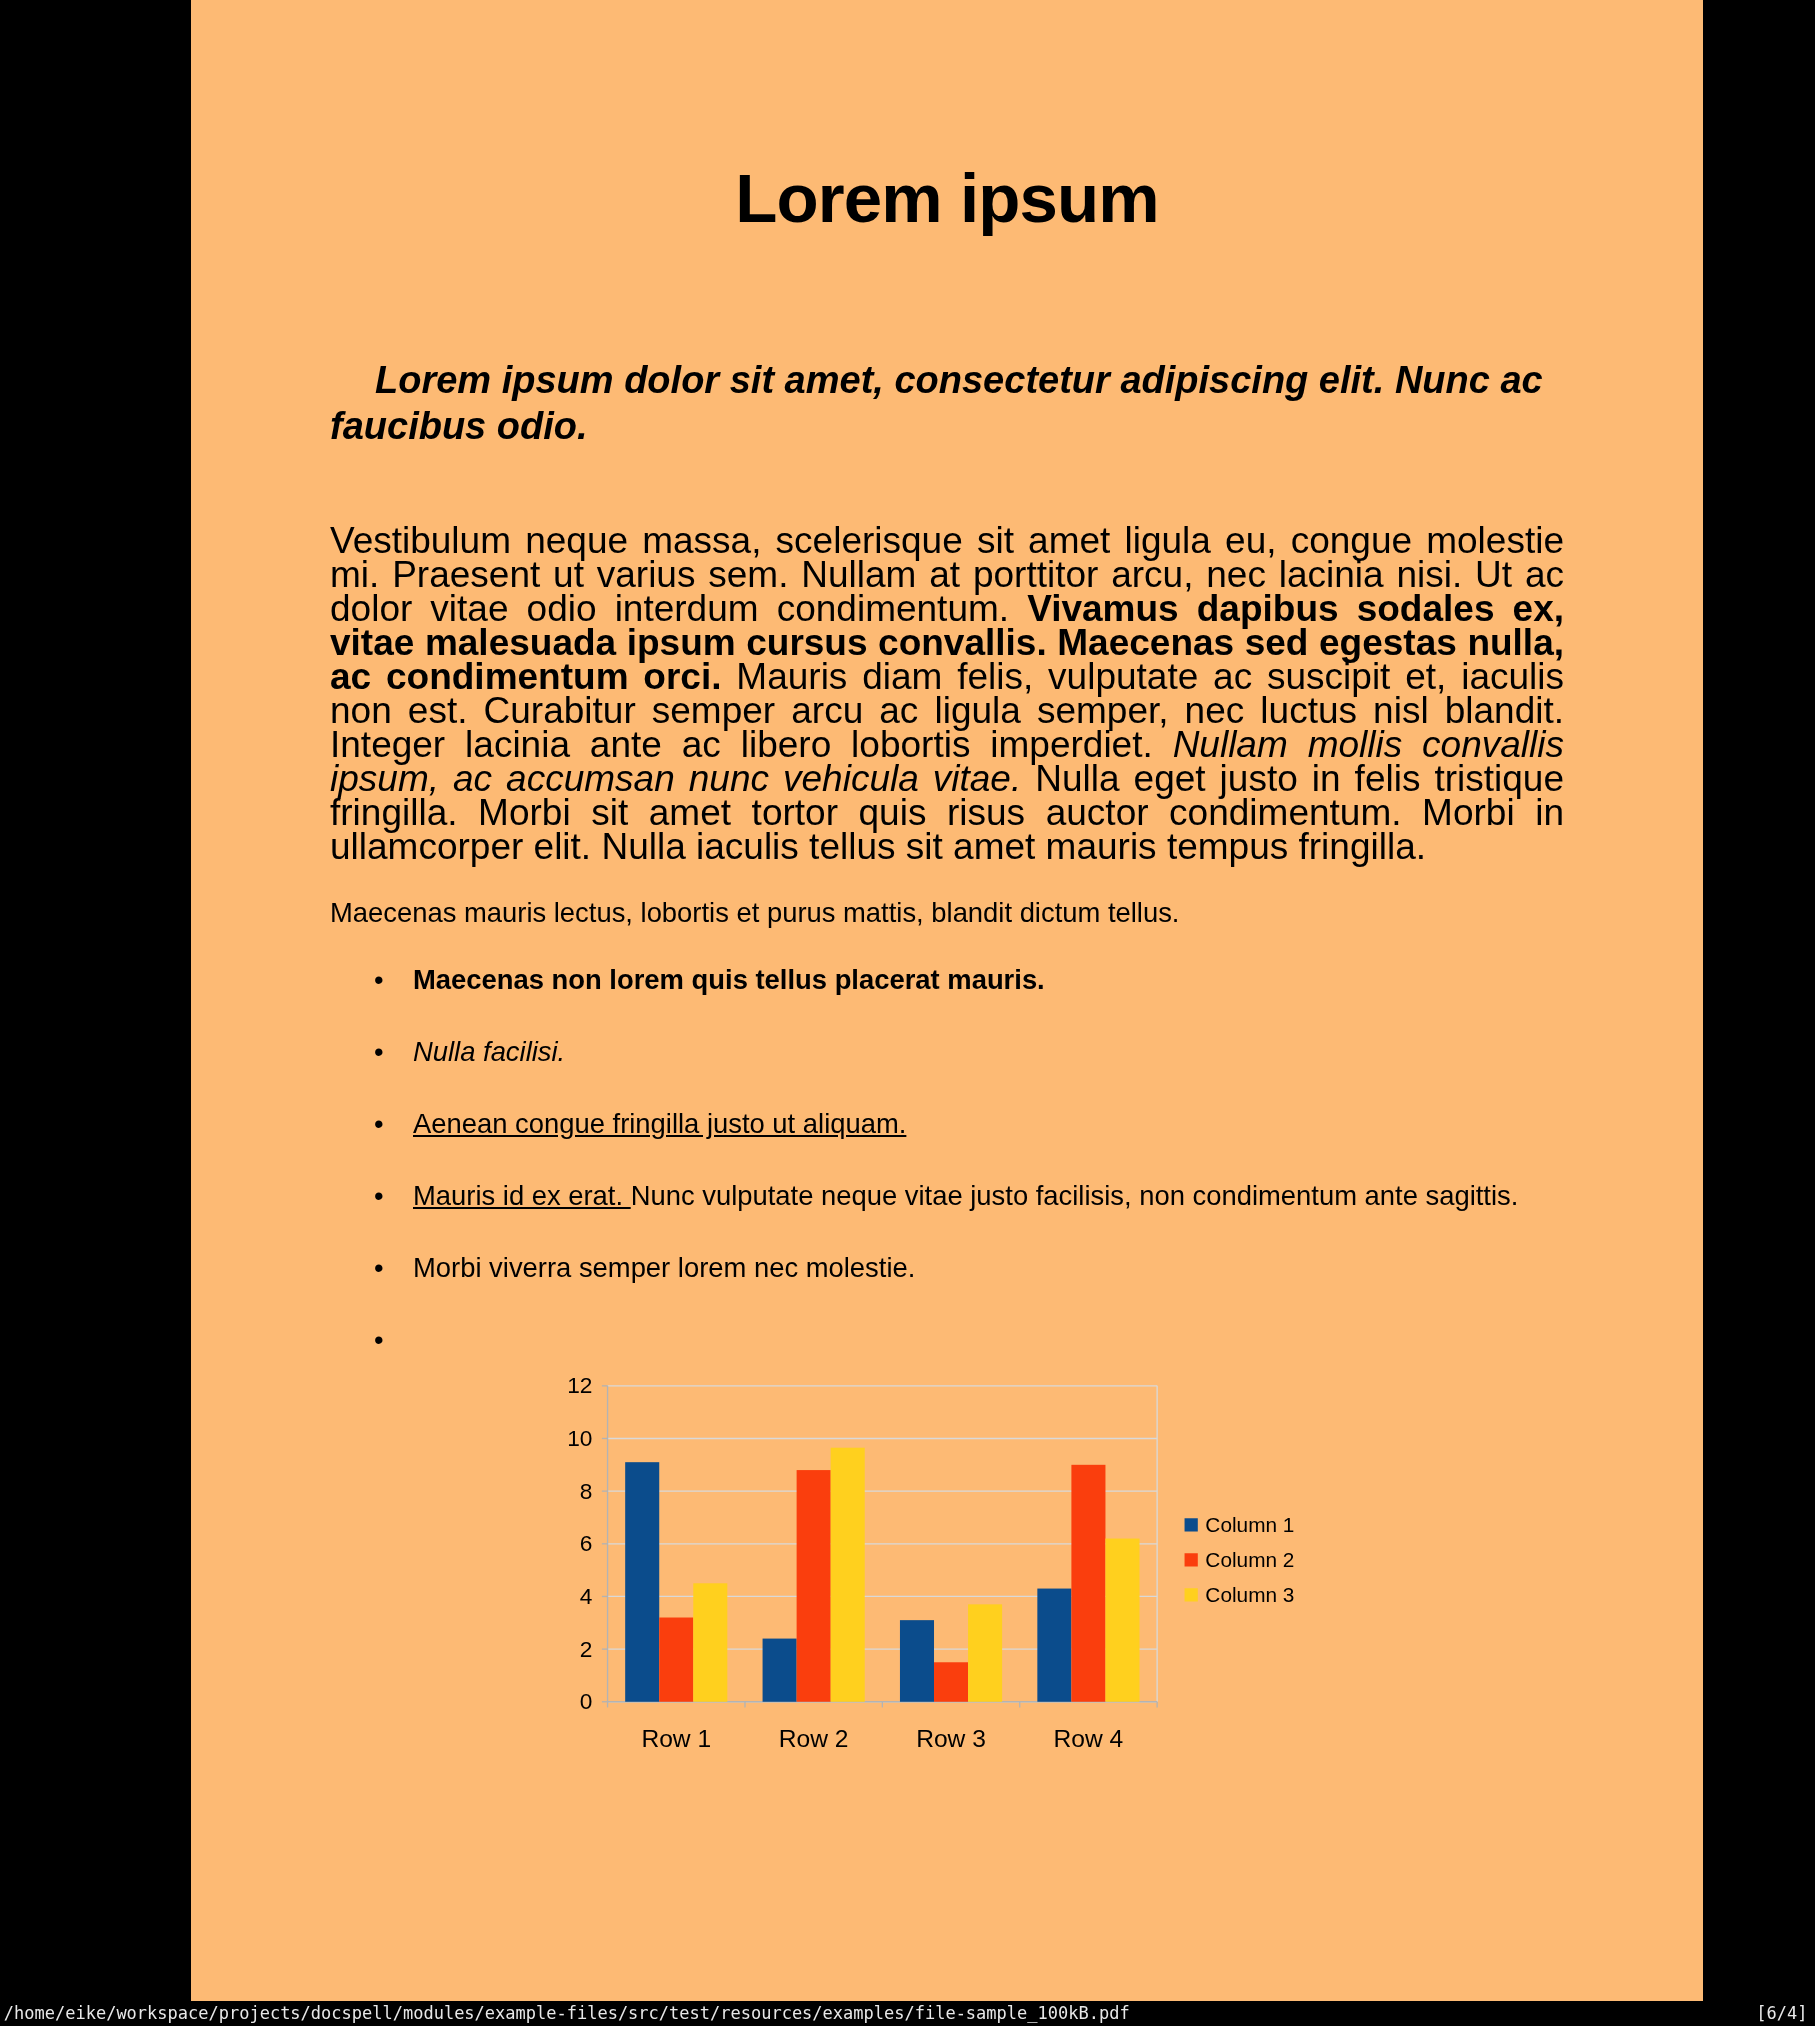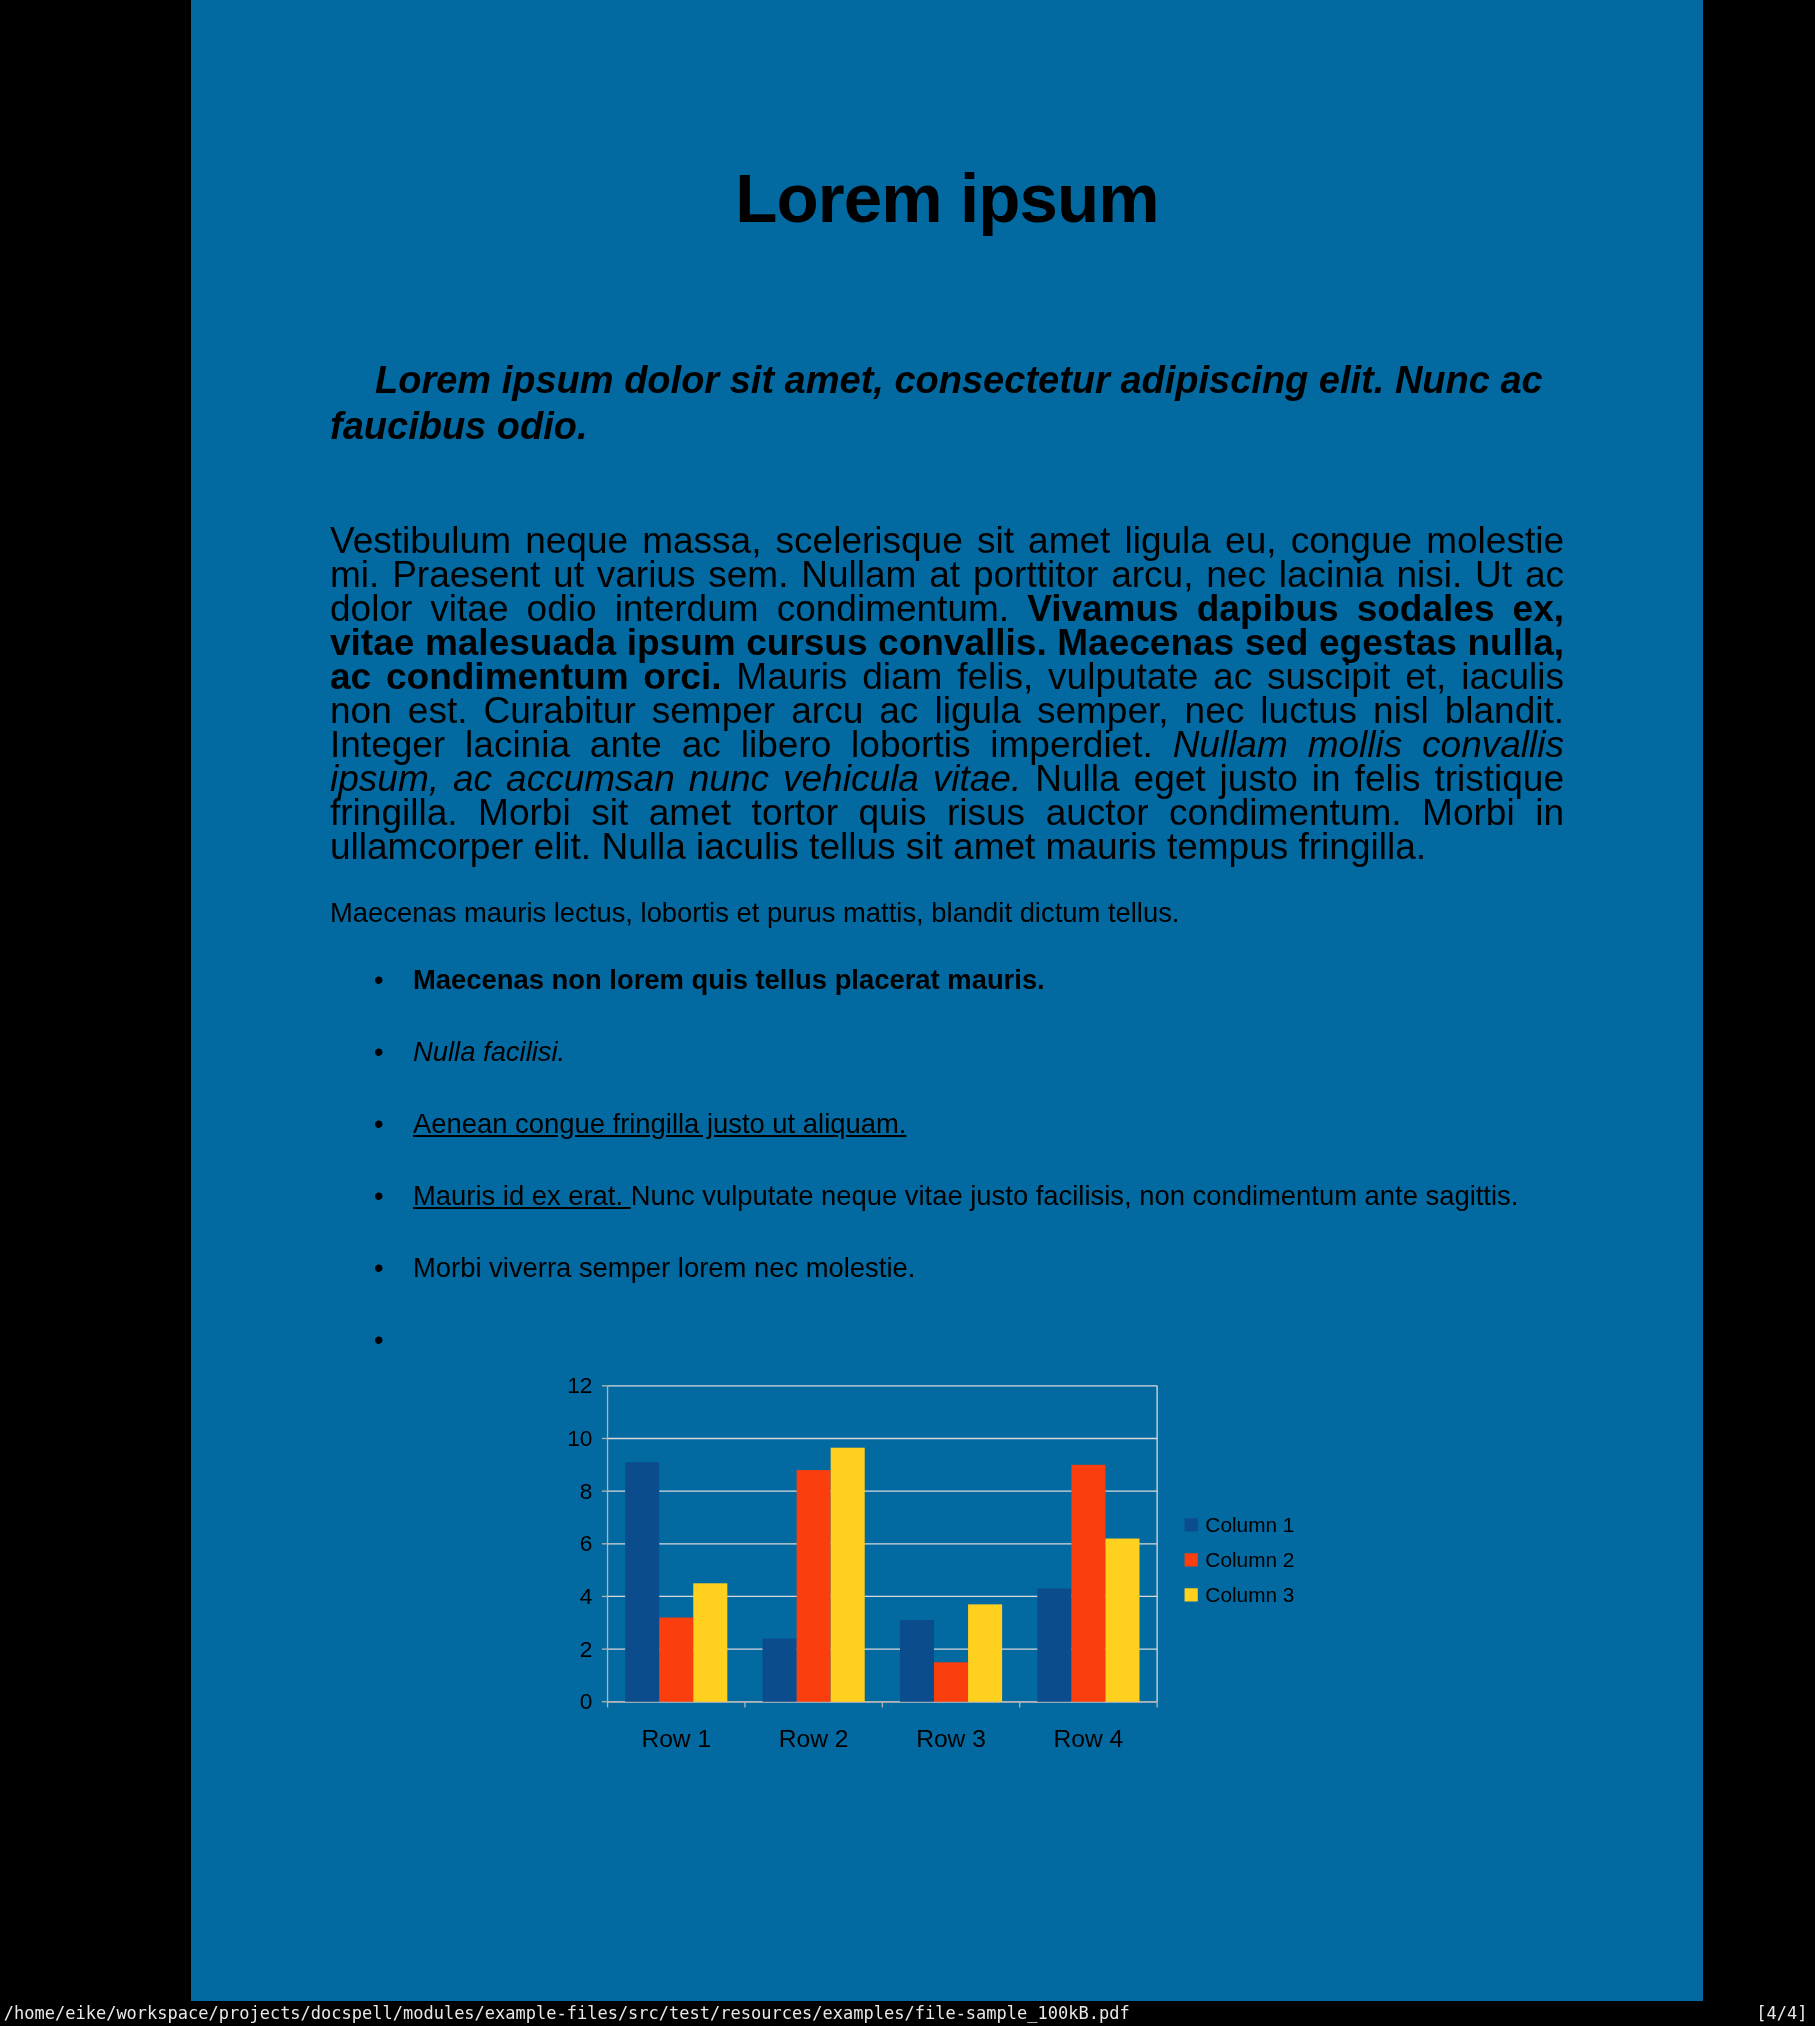--- a/index.html
+++ b/index.html
@@ -14,21 +14,21 @@
     height: 2026px;
     background: #000000;
     overflow: hidden;
   }
   .page {
     position: absolute;
     left: 191px;
     top: 0;
     width: 1512px;
     height: 2002px;
-    background: #0369a1;
+    background: #fdba74;
     color: #000000;
   }
   .page-inner {
     padding: 0 139px;
   }
   .doc-title {
     margin: 159px 0 0 0;
     font-size: 69px;
     line-height: 80px;
     font-weight: bold;
@@ -171,17 +171,17 @@
           <text x="714" y="199" font-size="22" text-anchor="start" fill="#000000" font-family="&quot;Liberation Sans&quot;, sans-serif">Column 1</text>
           <rect x="692" y="221" width="14" height="14" fill="#FA3E0D"></rect>
           <text x="714" y="236" font-size="22" text-anchor="start" fill="#000000" font-family="&quot;Liberation Sans&quot;, sans-serif">Column 2</text>
           <rect x="692" y="258" width="14" height="14" fill="#FFD01E"></rect>
           <text x="714" y="273" font-size="22" text-anchor="start" fill="#000000" font-family="&quot;Liberation Sans&quot;, sans-serif">Column 3</text>
         </svg></div>
   </div>
 
   <div class="statusbar">
     <span>/home/eike/workspace/projects/docspell/modules/example-files/src/test/resources/examples/file-sample_100kB.pdf</span>
-    <span>[4/4]</span>
+    <span>[6/4]</span>
   </div>
 
 </div>
 
 
 </body></html>

